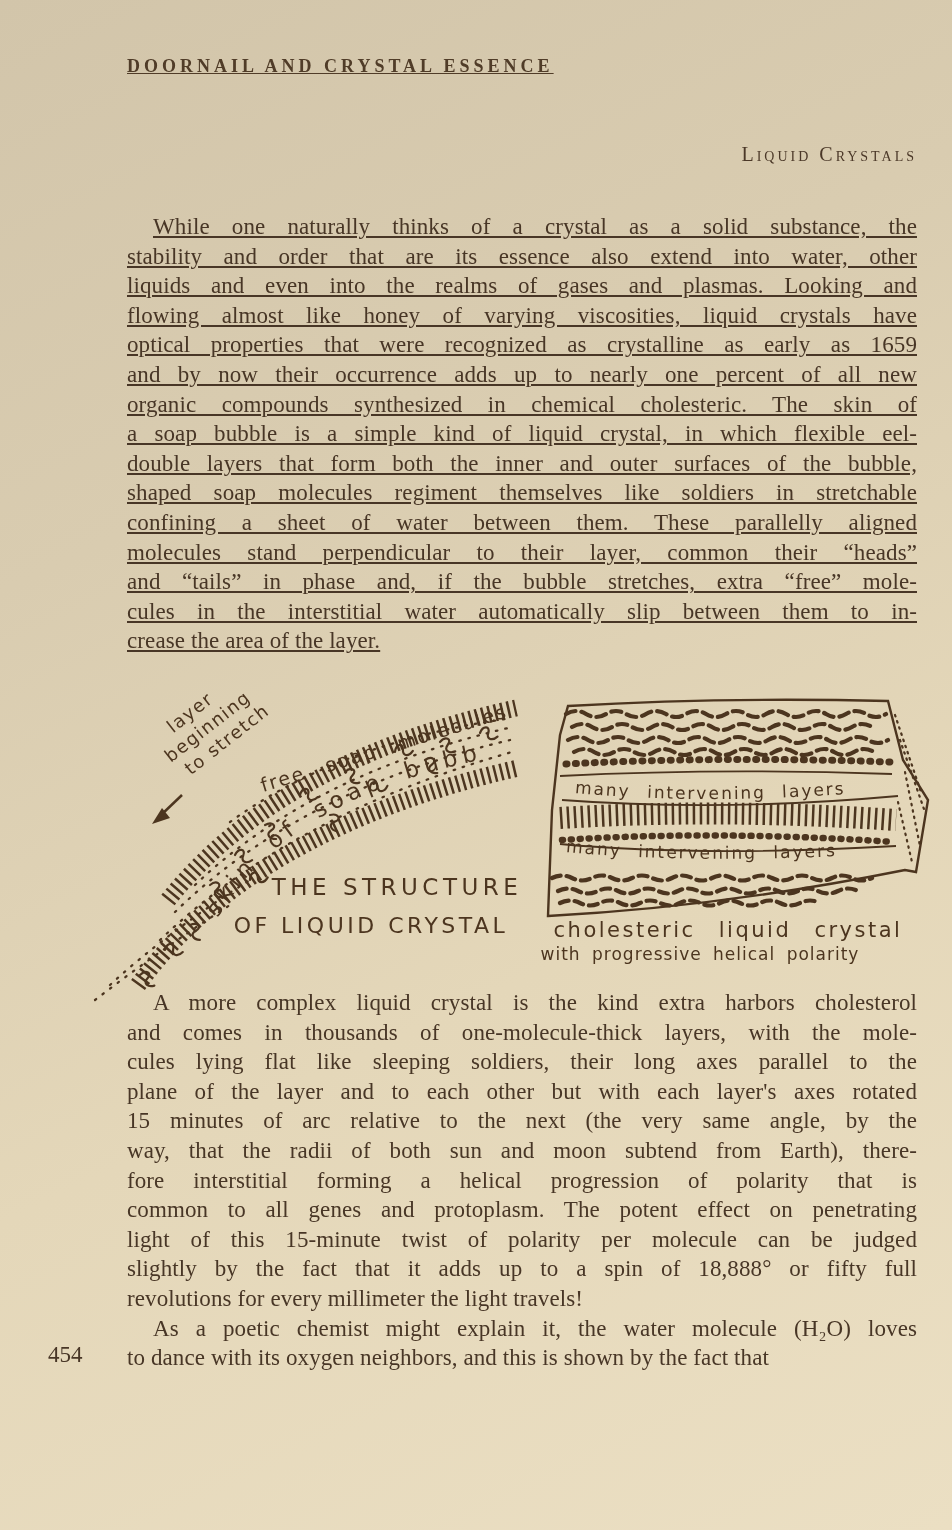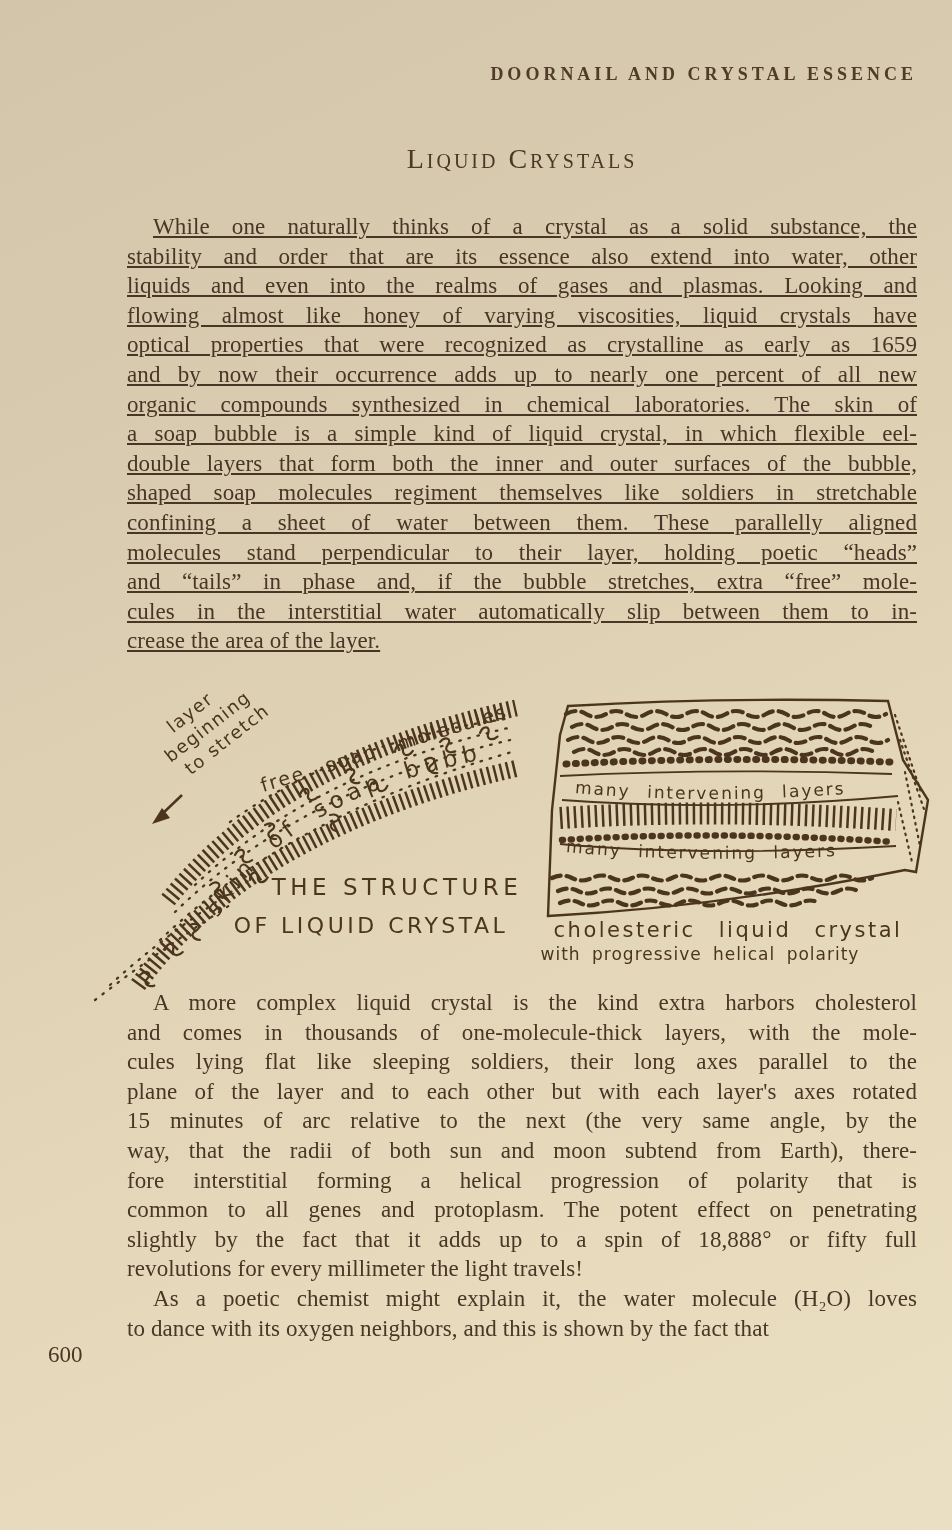--- a/index.html
+++ b/index.html
@@ -5,31 +5,32 @@
   html,body { margin:0; padding:0; }
   .page {
     position: relative;
     width: 952px; height: 1530px;
     overflow: hidden;
     background: linear-gradient(155deg, #d2c5aa 0%, #d9ccb0 30%, #e4d7b9 62%, #ebdfc3 100%);
     font-family: "Liberation Serif", serif;
     color: #483626;
   }
   .running-header {
-    position: absolute; top: 64px; left: 127px; width: 790px;
-    text-align: right;
+    position: absolute; top: 56px; left: 127px; width: 790px;
+    text-align: left;
     font-size: 18px; font-weight: 600;
     letter-spacing: 4px;
     color: #503c28;
+    text-decoration: underline;
   }
   .chapter-title {
     position: absolute; top: 143px; left: 127px; width: 790px;
-    text-align: center;
+    text-align: right;
     font-variant: small-caps;
-    font-size: 28px;
+    font-size: 20px;
     letter-spacing: 3px;
     color: #4b3828;
   }
   .text-column {
     position: absolute; left: 127px; width: 790px;
     font-size: 23px; line-height: 29.6px;
     letter-spacing: 0.1px;
   }
   #para-block-1 { top: 212px; text-decoration: underline; }
   #para-block-2 { top: 988px; }
@@ -55,51 +56,52 @@
 
   <div class="chapter-title">Liquid Crystals</div>
 
   <div class="text-column paragraph" id="para-block-1">
       <div class="line">While one naturally thinks of a crystal as a solid substance, the</div>
       <div class="line">stability and order that are its essence also extend into water, other</div>
       <div class="line">liquids and even into the realms of gases and plasmas.  Looking and</div>
       <div class="line">flowing almost like honey of varying viscosities, liquid crystals have</div>
       <div class="line">optical properties that were recognized as crystalline as early as 1659</div>
       <div class="line">and by now their occurrence adds up to nearly one percent of all new</div>
-      <div class="line">organic compounds synthesized in chemical laboratories.  The skin of</div>
+      <div class="line">organic compounds synthesized in chemical cholesteric.  The skin of</div>
       <div class="line">a soap bubble is a simple kind of liquid crystal, in which flexible eel-</div>
       <div class="line">double layers that form both the inner and outer surfaces of the bubble,</div>
       <div class="line">shaped soap molecules regiment themselves like soldiers in stretchable</div>
       <div class="line">confining a sheet of water between them.  These parallelly aligned</div>
-      <div class="line">molecules stand perpendicular to their layer, holding poetic “heads”</div>
+      <div class="line">molecules stand perpendicular to their layer, common their “heads”</div>
       <div class="line">and “tails” in phase and, if the bubble stretches, extra “free” mole-</div>
       <div class="line">cules in the interstitial water automatically slip between them to in-</div>
       <div class="line">crease the area of the layer.</div>
     </div>
 
   <div class="text-column" id="para-block-2">
     <div class="paragraph">
         <div class="line">A more complex liquid crystal is the kind extra harbors cholesterol</div>
         <div class="line">and comes in thousands of one-molecule-thick layers, with the mole-</div>
         <div class="line">cules lying flat like sleeping soldiers, their long axes parallel to the</div>
         <div class="line">plane of the layer and to each other but with each layer's axes rotated</div>
         <div class="line">15 minutes of arc relative to the next (the very same angle, by the</div>
         <div class="line">way, that the radii of both sun and moon subtend from Earth), there-</div>
         <div class="line">fore interstitial forming a helical progression of polarity that is</div>
         <div class="line">common to all genes and protoplasm.  The potent effect on penetrating</div>
+        <div class="line">light of this 15-minute twist of polarity per molecule can be judged</div>
         <div class="line">slightly by the fact that it adds up to a spin of 18,888° or fifty full</div>
         <div class="line">revolutions for every millimeter the light travels!</div>
       </div>
     <div class="paragraph">
         <div class="line">As a poetic chemist might explain it, the water molecule (H₂O) loves</div>
         <div class="line">to dance with its oxygen neighbors, and this is shown by the fact that</div>
       </div>
   </div>
 
-  <div class="page-number">600</div>
+  <div class="page-number">454</div>
 
   <svg class="figure-svg" width="952" height="1530" viewBox="0 0 952 1530">
     <defs>
       <path id="mol" d="M0,0 c5,-7 12,-4 8,2 c-4,6 2,9 8,6"></path>
       <path id="skinArc" d="M 218,918 Q 285,800 480,760"></path>
       <path id="layers1" d="M 575,793 Q 725,807 900,789"></path>
       <path id="layers2" d="M 566,852 Q 700,865 898,853"></path>
     </defs>
 
     <g stroke="#4c351f" fill="none" stroke-linecap="butt">

